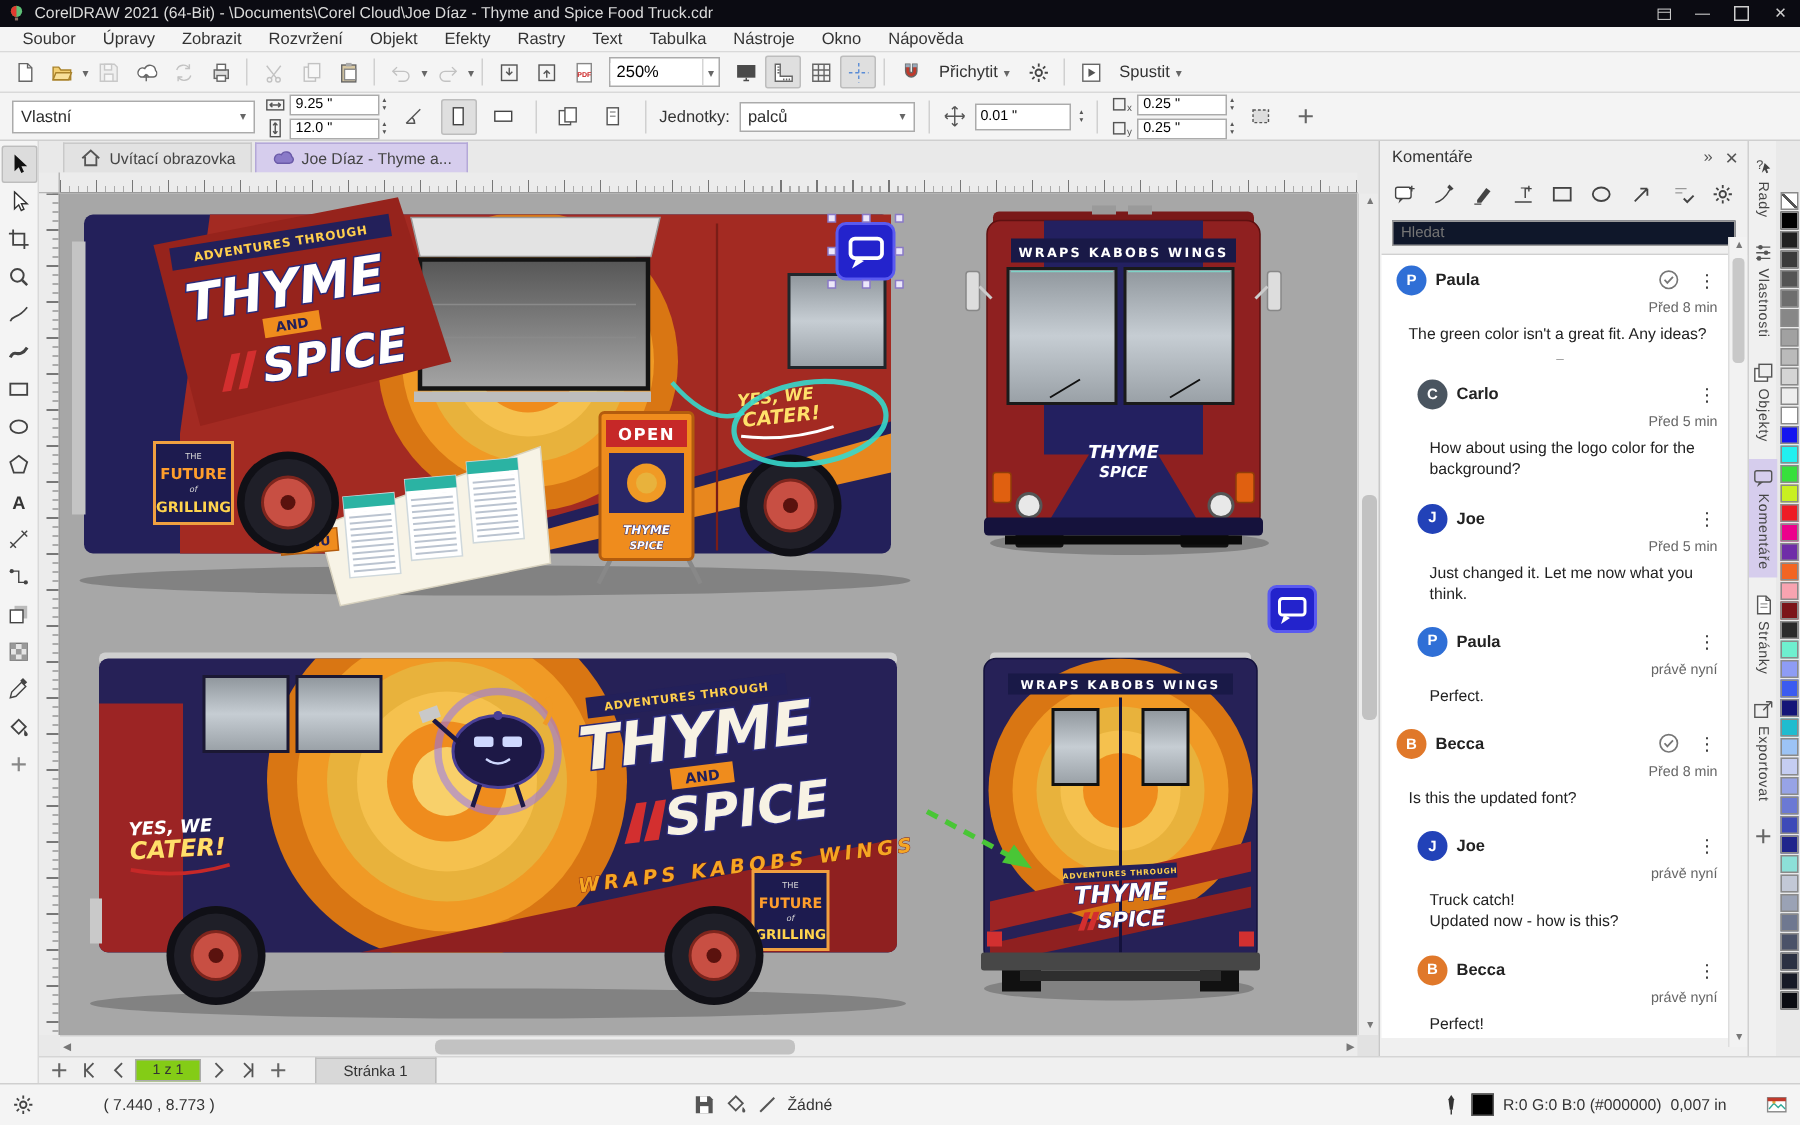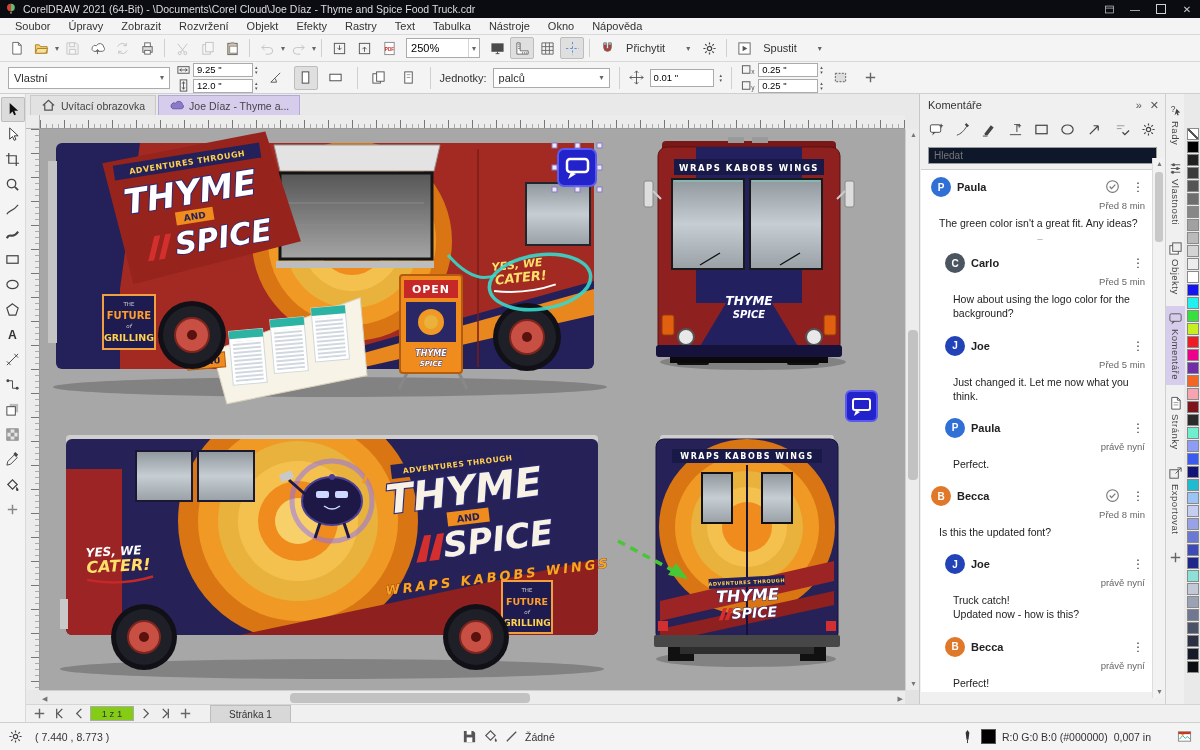--- a/index.html
+++ b/index.html
@@ -16,34 +16,34 @@
   
   #toolbar{position:absolute;left:0;top:35px;width:1200px;height:27px;background:#f4f4f4;border-bottom:1px solid #d9d9d9;display:flex;align-items:center;padding-left:4px;box-sizing:border-box;gap:1px;}
   .tbtn{width:24px;height:22px;display:flex;align-items:center;justify-content:center;border:1px solid transparent;border-radius:2px;background:none;padding:0;}
   .tbtn.pressed{background:#dfdfdf;border-color:#bdbdbd;}
   .tbtn.disabled{opacity:.35;}
   .tsep{width:1px;height:18px;background:#d0d0d0;margin:0 4px;}
   .tcaret{font-size:8px;color:#666;margin-left:1px;}
   .zoombox{display:flex;align-items:center;border:1px solid #ababab;background:#fff;height:18px;margin:0 4px;}
   .zoombox input{width:52px;border:none;outline:none;font-size:11px;padding:0 4px;font-family:inherit;}
   .zoombox .tcaret{padding:0 3px;border-left:1px solid #d5d5d5;height:100%;display:flex;align-items:center;}
-  .tlabel{display:flex;align-items:center;gap:20px;padding:2px 5px;color:#333;border:1px solid transparent;border-radius:2px;}
+  .tlabel{display:flex;align-items:center;gap:3px;padding:2px 5px;color:#333;border:1px solid transparent;border-radius:2px;}
   
   #propbar{position:absolute;left:0;top:62px;width:1200px;height:32px;background:#f4f4f4;border-bottom:1px solid #cfcfcf;display:flex;align-items:center;padding-left:8px;box-sizing:border-box;gap:6px;}
   .pb-select{display:flex;align-items:center;justify-content:space-between;border:1px solid #ababab;background:#fff;height:20px;padding:0 5px;}
   .pb-sizegrid{display:flex;flex-direction:column;gap:1px;}
   .pb-row{display:flex;align-items:center;gap:2px;}
   .pb-field{width:52px;height:12px;border:1px solid #ababab;background:#fff;font-size:9.5px;padding:0 3px;font-family:inherit;}
   .spin{display:flex;flex-direction:column;font-size:5px;line-height:5px;color:#555;}
   .pb-btn{width:24px;height:24px;display:flex;align-items:center;justify-content:center;border:1px solid transparent;border-radius:2px;background:none;padding:0;}
   .pb-btn.pressed{background:#dfdfdf;border-color:#bdbdbd;}
   .pb-label{color:#333;}
   .pb-sep{width:1px;height:22px;background:#d0d0d0;margin:0 3px;}
   
-  #tabbar{position:absolute;left:26px;top:94px;width:880px;height:21px;background:#e9e9e9;display:flex;align-items:flex-end;gap:2px;padding-left:4px;box-sizing:border-box;}
+  #tabbar{position:absolute;left:26px;top:94px;width:880px;height:21px;background:#e9e9e9;display:flex;align-items:flex-end;gap:2px;padding-left:16px;box-sizing:border-box;}
   .doctab{display:flex;align-items:center;gap:5px;height:19px;padding:0 10px;background:#e2e2e2;border:1px solid #c9c9c9;border-bottom:none;font-size:10.5px;color:#444;}
   .doctab.active{background:#d6cded;border-color:#b4a8d8;}
   
   #toolbox{position:absolute;left:0;top:94px;width:26px;height:628px;background:#f4f4f4;border-right:1px solid #d9d9d9;display:flex;flex-direction:column;align-items:center;padding-top:3px;box-sizing:border-box;}
   .tool{width:24px;height:25px;display:flex;align-items:center;justify-content:center;border-radius:2px;}
   .tool.active{background:#dcdcdc;box-shadow:inset 0 0 0 1px #bdbdbd;}
   
   #ruler-corner{position:absolute;left:26px;top:115px;width:14px;height:14px;background:#ececec;border-right:1px solid #b5b5b5;border-bottom:1px solid #b5b5b5;box-sizing:border-box;}
   #hruler{position:absolute;left:40px;top:115px;width:865px;height:14px;background:#ececec;border-bottom:1px solid #9a9a9a;box-sizing:border-box;
     background-image:repeating-linear-gradient(90deg,#777 0 1px,transparent 1px 24px),repeating-linear-gradient(90deg,#ababab 0 1px,transparent 1px 6px);
@@ -98,21 +98,21 @@
   #palette{position:absolute;left:1185px;top:128px;width:15px;height:576px;background:#e9e9e9;display:flex;flex-direction:column;align-items:center;gap:1px;}
   .sw{width:12px;height:12px;border:1px solid #8a8a8a;box-sizing:border-box;}
   .sw.none{background:linear-gradient(45deg,transparent 42%,#555 42%,#555 58%,transparent 58%),#fff;}
   
   #pagenav{position:absolute;left:26px;top:704px;width:1174px;height:18px;background:#f0f0f0;border-top:1px solid #d5d5d5;display:flex;align-items:center;padding-left:4px;box-sizing:border-box;gap:2px;}
   .pn-btn{width:18px;height:15px;display:flex;align-items:center;justify-content:center;}
   .pn-box{width:42px;height:13px;border:1px solid #ababab;background:#84cc16;font-size:9.5px;display:flex;align-items:center;justify-content:center;color:#333;}
   .pn-tab{margin-left:14px;height:17px;padding:0 18px;background:#d8d8d8;border:1px solid #bdbdbd;border-bottom:none;display:flex;align-items:center;font-size:10px;color:#333;}
   
   #statusbar{position:absolute;left:0;top:722px;width:1200px;height:28px;background:#f4f4f4;border-top:1px solid #cfcfcf;display:flex;align-items:center;box-sizing:border-box;font-size:10.5px;color:#333;}
-  #statusbar .coords{margin-left:12px;}
+  #statusbar .coords{margin-left:46px;}
   #statusbar .sb-gear{margin-left:8px;}
   #statusbar .center{position:absolute;left:462px;display:flex;align-items:center;gap:6px;}
   #statusbar .right{position:absolute;left:960px;display:flex;align-items:center;gap:6px;}
   #statusbar .swatch{width:13px;height:13px;background:#000;border:1px solid #555;}
   #statusbar .docicon{position:absolute;right:8px;}
   [data-icon] svg{display:block;}
 </style>
 </head>
 <body>
 

